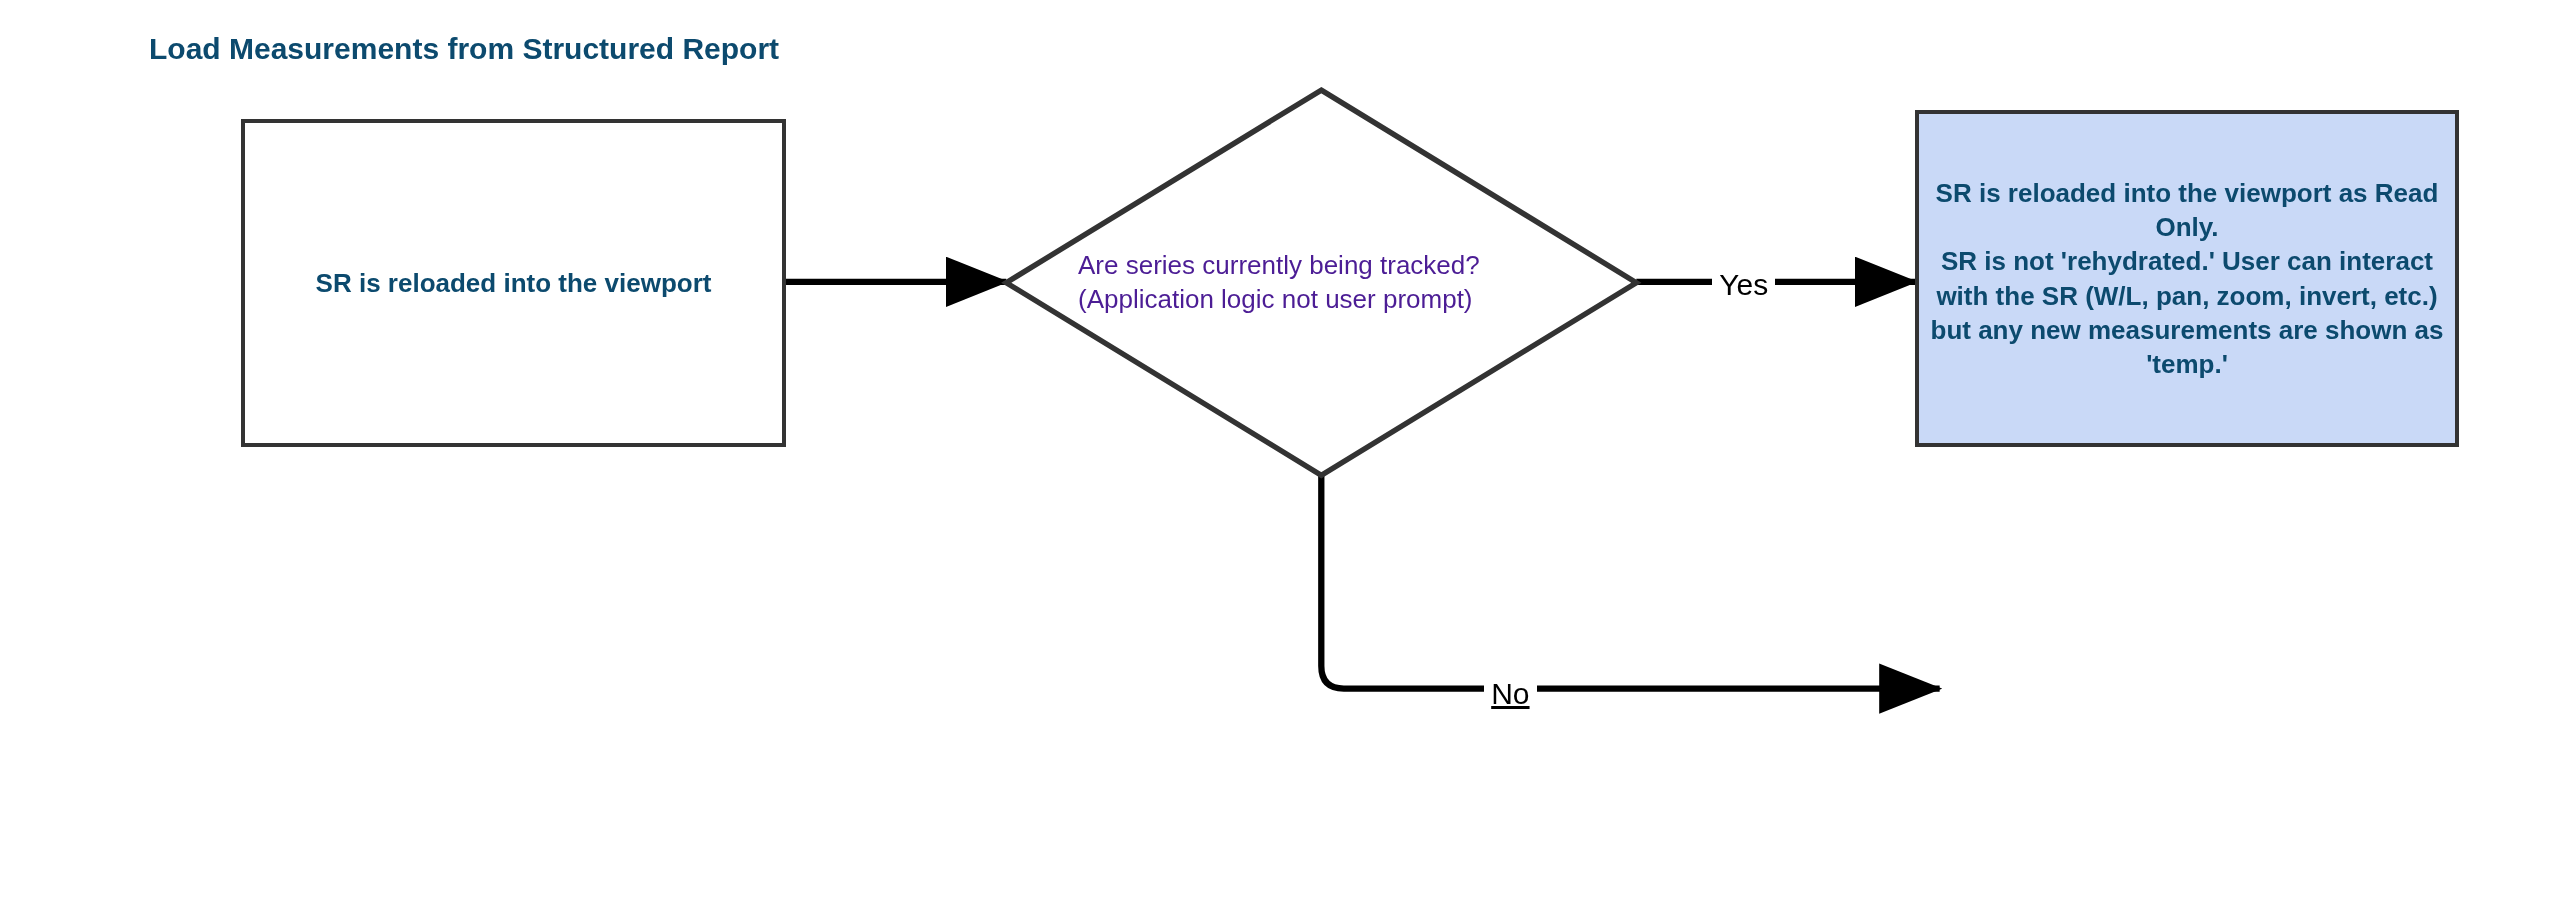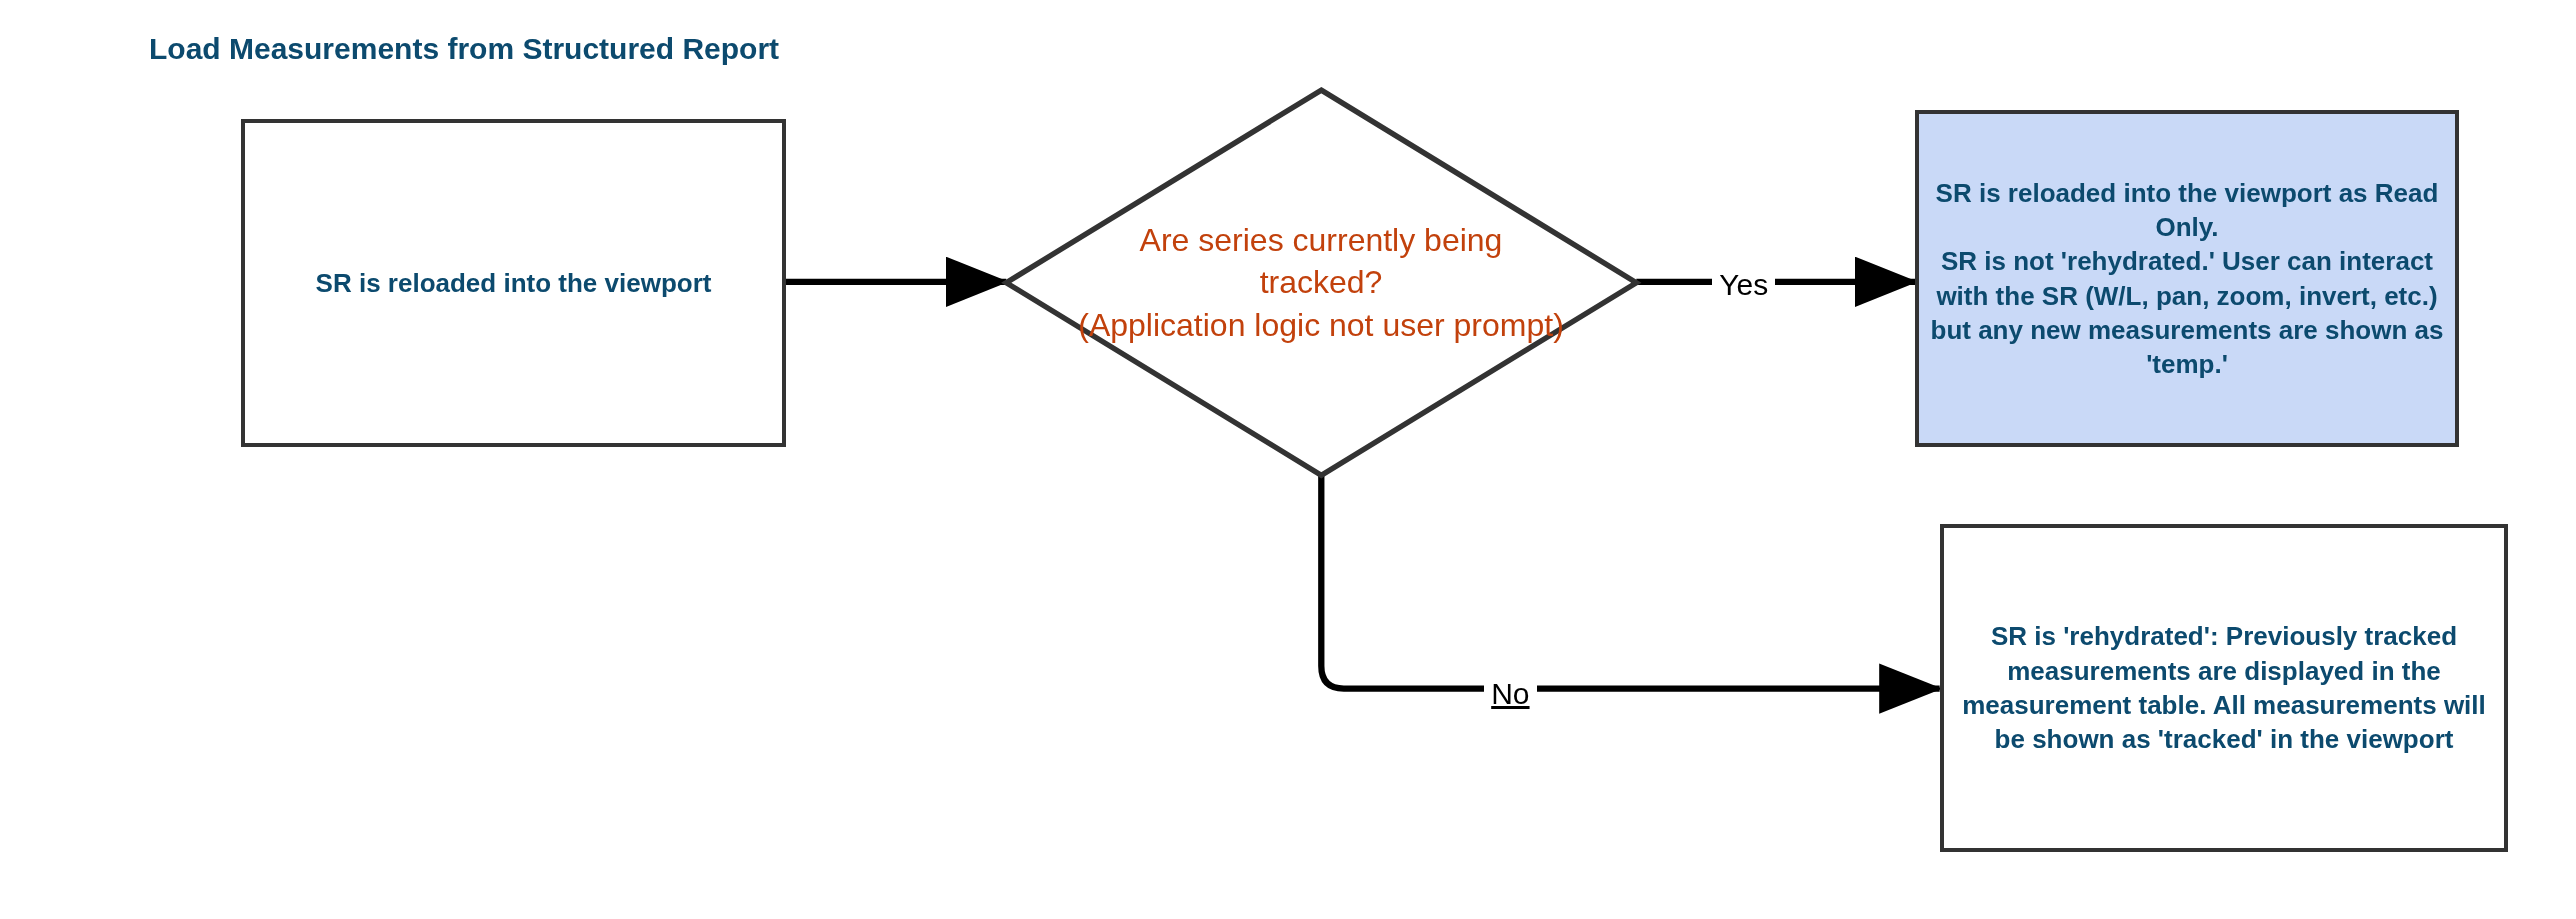--- a/index.html
+++ b/index.html
@@ -96,24 +96,24 @@
     width: 630px;
     height: 385px;
   }
 
   .decision-node .decision-label {
     position: absolute;
     left: 50%;
     top: 50%;
     transform: translate(-50%, -50%);
     width: 486px;
-    text-align: center;
-    font-size: 32px;
+    text-align: left;
+    font-size: 26px;
     line-height: 1.33;
-    color: #c2410c;
+    color: #4c1d95;
     white-space: pre-line;
   }
 
   .edge-label {
     position: absolute;
     background: #ffffff;
     color: #000000;
     font-size: 30px;
     line-height: 1;
     padding: 2.7px 7.2px;
@@ -162,22 +162,19 @@
   <div class="decision-node">
     <span class="decision-label">Are series currently being tracked?
 (Application logic not user prompt)</span>
   </div>
 
   <div class="node-box" id="node-read-only">
     <span class="node-text">SR is reloaded into the viewport as Read Only.
 SR is not 'rehydrated.' User can interact with the SR (W/L, pan, zoom, invert, etc.) but any new measurements are shown as 'temp.'</span>
   </div>
 
-  <div class="node-box" id="node-rehydrated">
-    <span class="node-text">SR is 'rehydrated': Previously tracked measurements are displayed in the measurement table. All measurements will be shown as 'tracked' in the viewport</span>
-  </div>
 
   <div class="edge-label" id="edge-label-yes">Yes</div>
 
   <div class="edge-label" id="edge-label-no">No</div>
 
 </div>
 
 
 </body></html>

